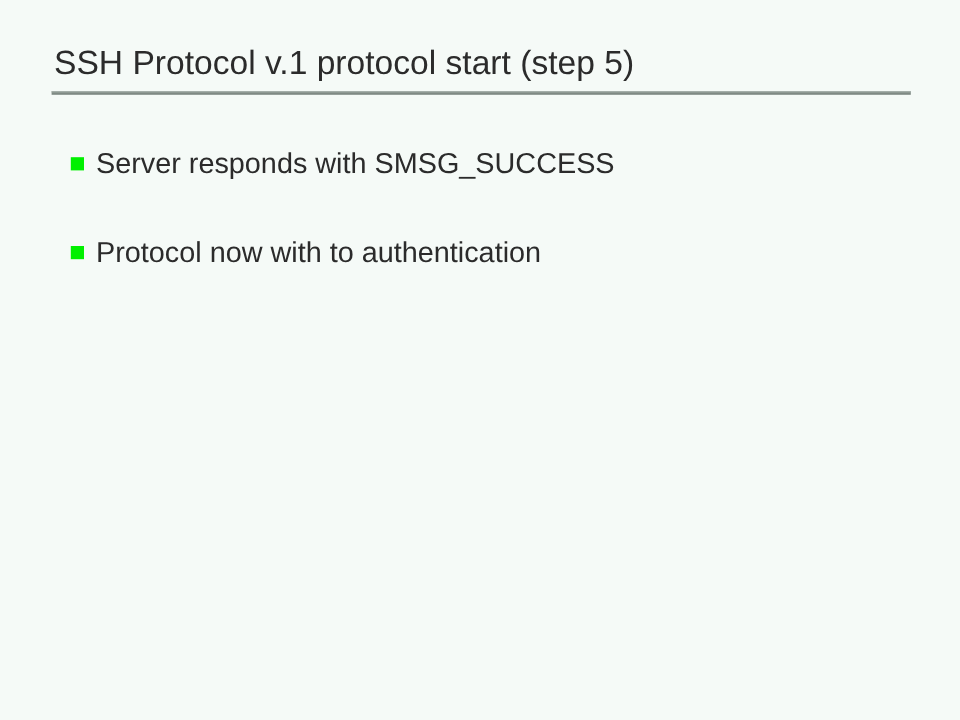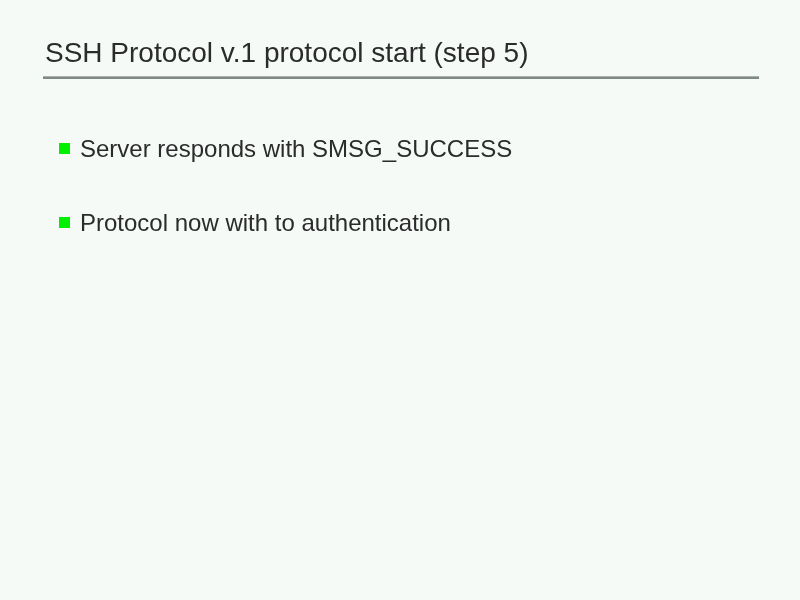--- a/index.html
+++ b/index.html
@@ -57,21 +57,21 @@
     left: 59px;
     top: 122px;
     width: 700px;
     margin: 0;
     padding: 0;
     list-style: none;
   }
   .bullet-item {
     display: flex;
     align-items: flex-start;
-    margin: 12px 0 44px 0;
+    margin: 0 0 44px 0;
     padding: 0;
   }
   .bullet-marker {
     flex: 0 0 auto;
     width: 11px;
     height: 11px;
     background: #00f000;
     margin-top: 9px;
     margin-right: 10px;
   }

